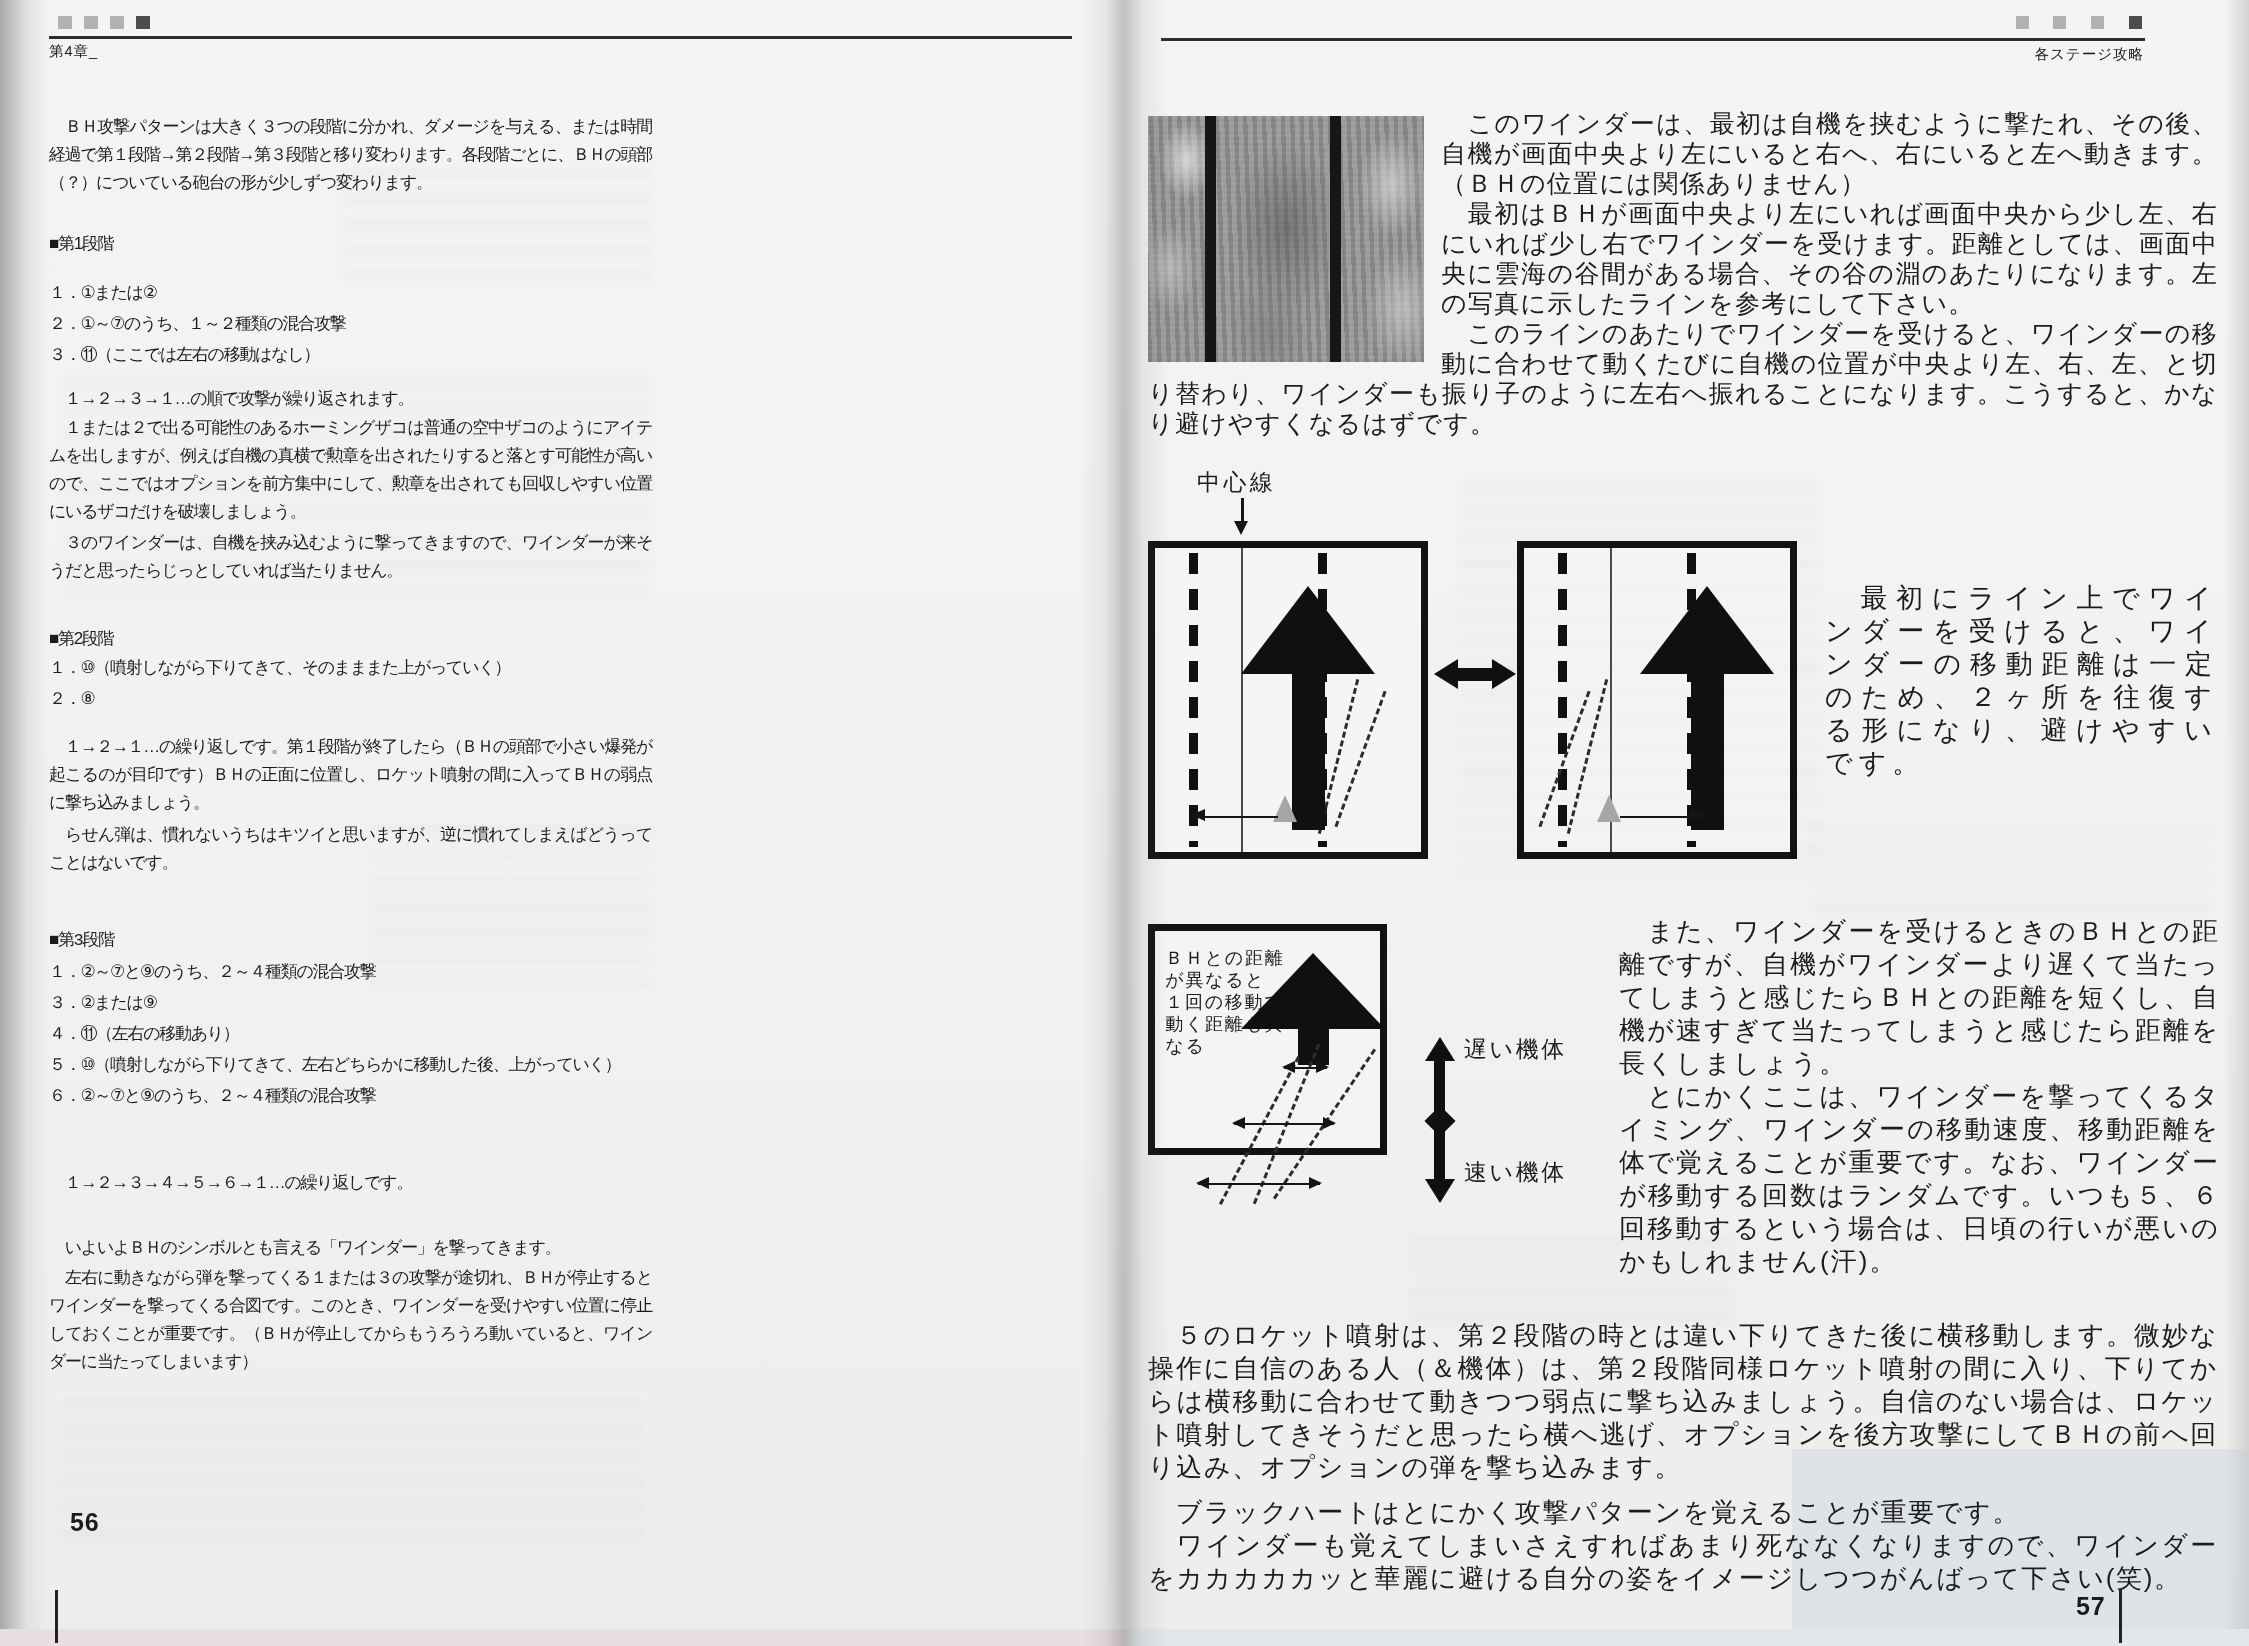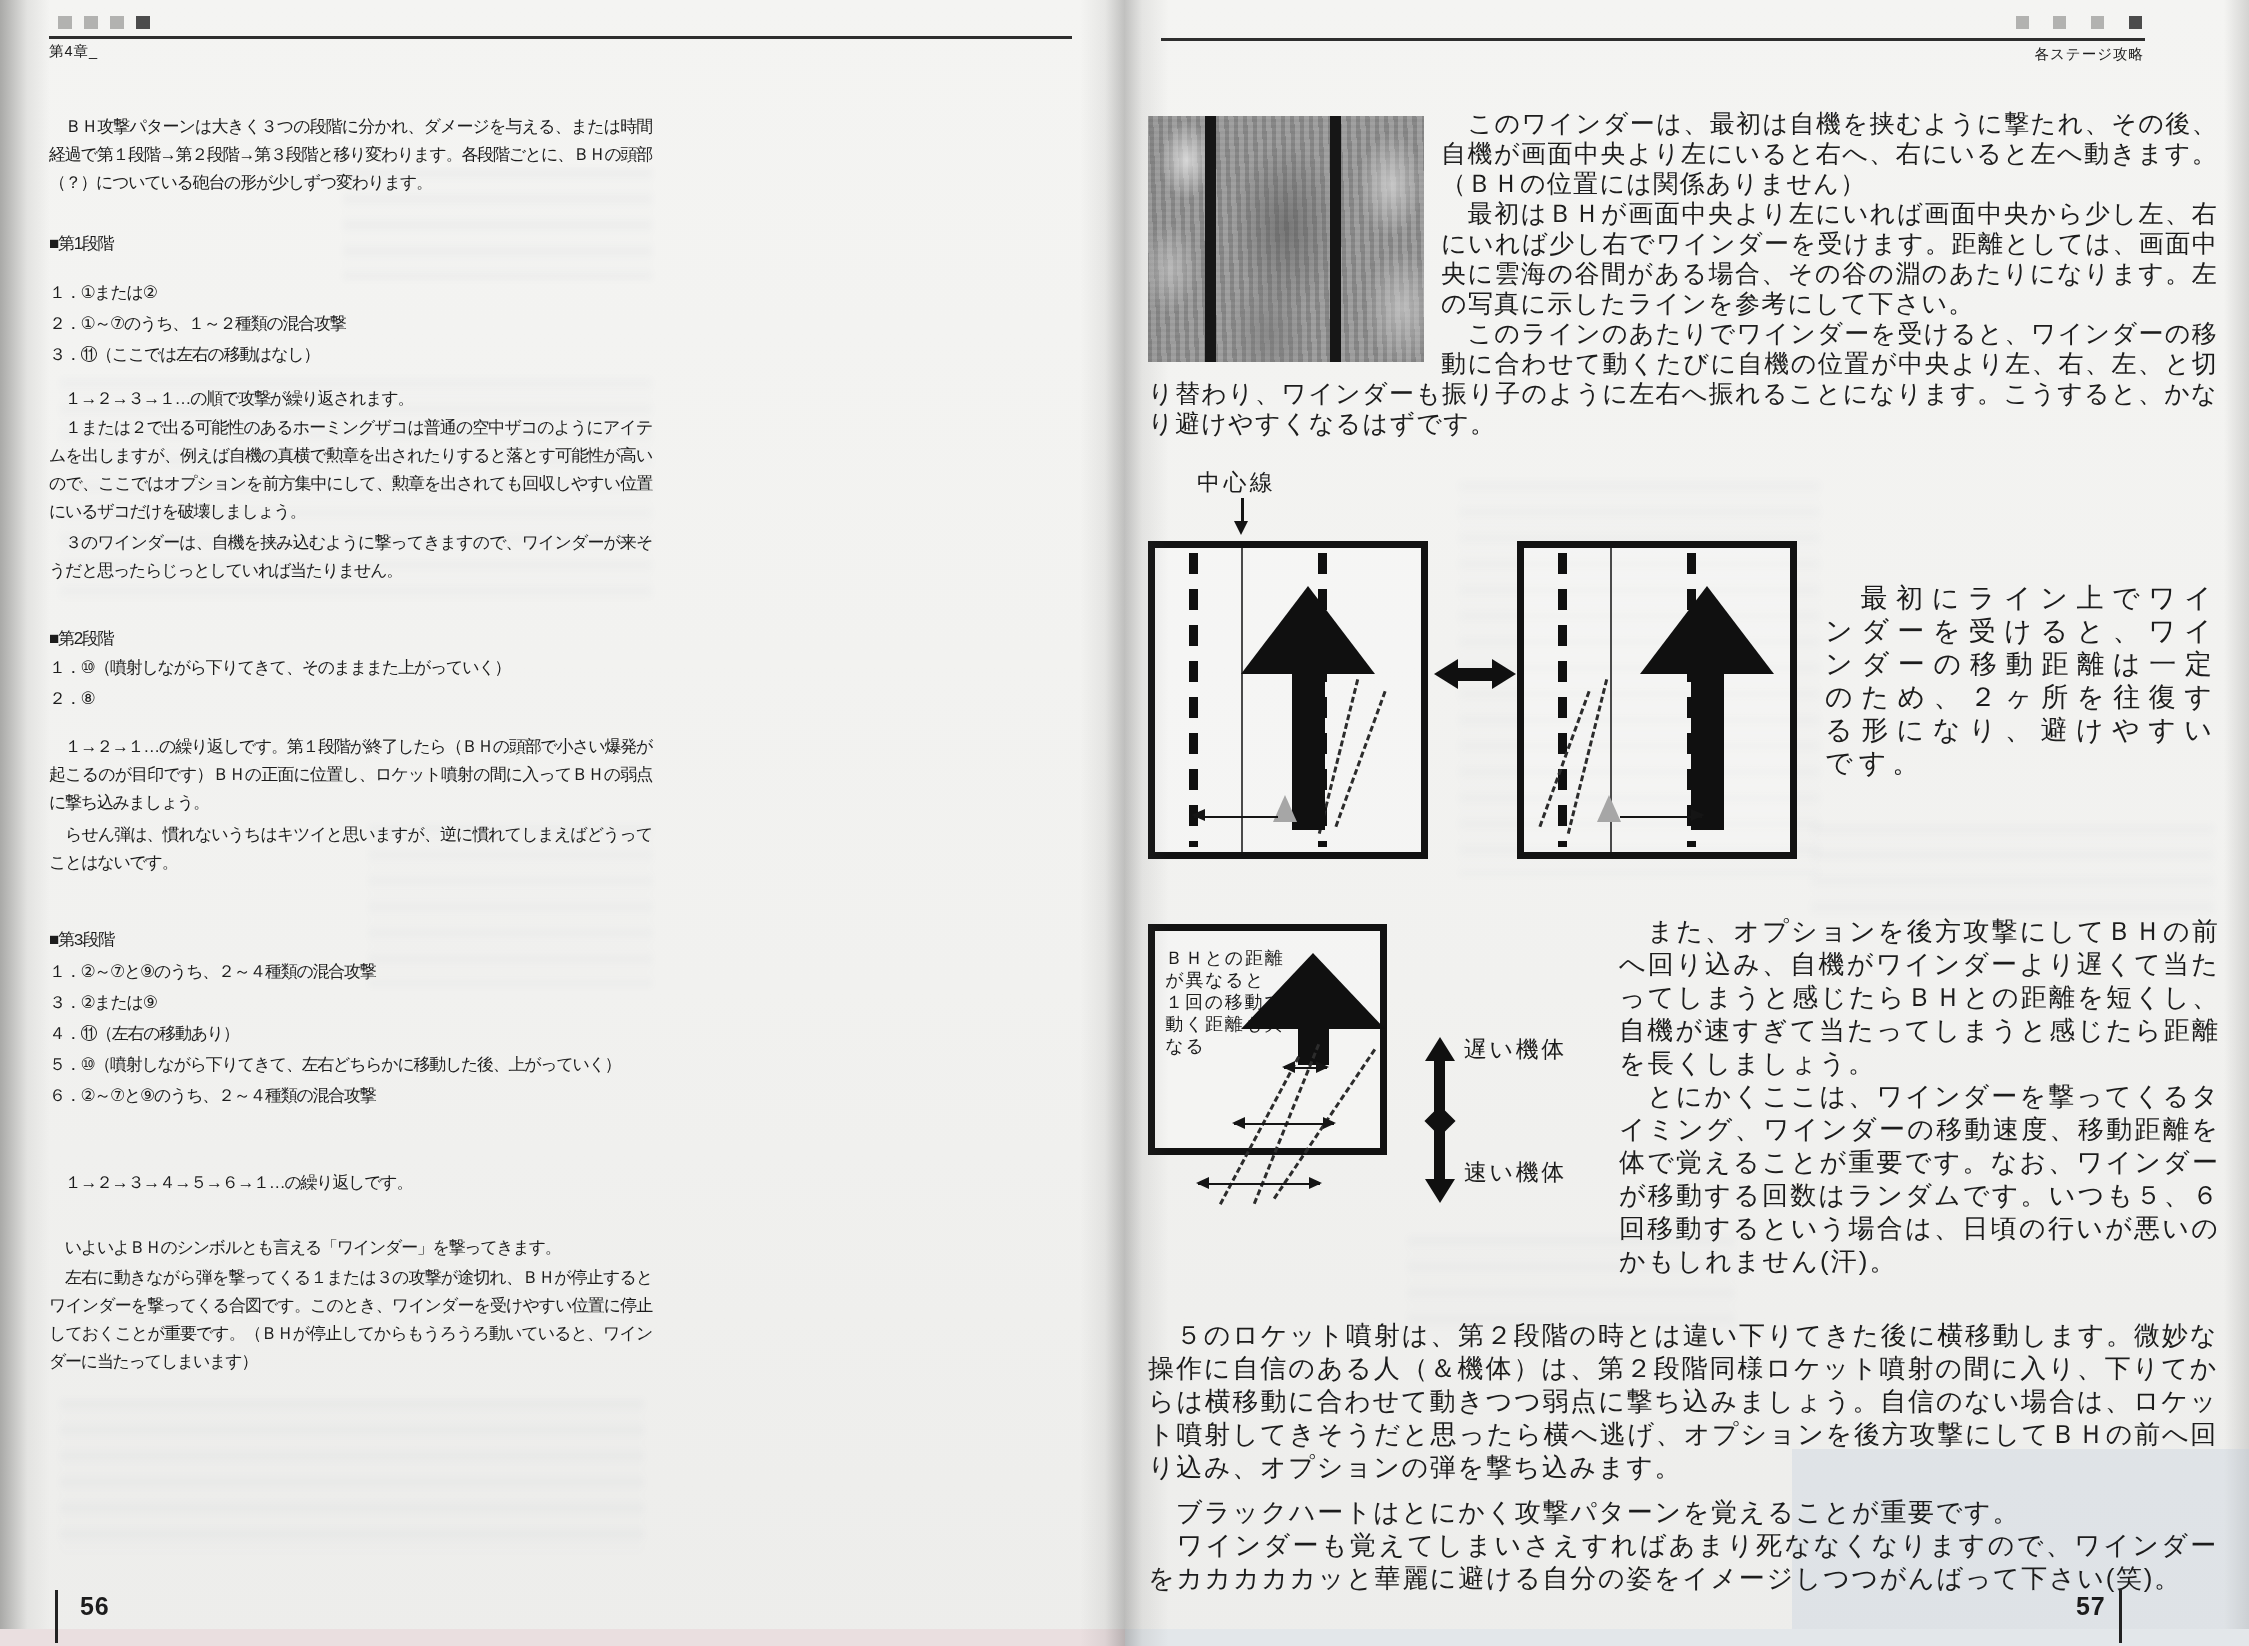--- a/index.html
+++ b/index.html
@@ -168,21 +168,21 @@
     <div class="li">３．②または⑨</div>
     <div class="li">４．⑪（左右の移動あり）</div>
     <div class="li">５．⑩（噴射しながら下りてきて、左右どちらかに移動した後、上がっていく）</div>
     <div class="li">６．②～⑦と⑨のうち、２～４種類の混合攻撃</div>
   </div>
   <div class="lp" style="top:1169px;">　１→２→３→４→５→６→１…の繰り返しです。</div>
   <div class="lp" style="top:1234px;">　いよいよＢＨのシンボルとも言える「ワインダー」を撃ってきます。</div>
   <div class="lp" style="top:1264px;">　左右に動きながら弾を撃ってくる１または３の攻撃が途切れ、ＢＨが停止するとワインダーを撃ってくる合図です。このとき、ワインダーを受けやすい位置に停止しておくことが重要です。（ＢＨが停止してからもうろうろ動いていると、ワインダーに当たってしまいます）</div>
 
   <div class="pn-bar" style="left:55px;top:1590px;"></div>
-  <div class="pagenum" style="left:70px;top:1592px;margin-left:10px;">56</div>
+  <div class="pagenum" style="left:70px;top:1508px;">56</div>
 
   <div class="sq" style="left:2016px;top:15.5px;width:13px;height:13px;"></div>
   <div class="sq" style="left:2053px;top:15.5px;width:13px;height:13px;"></div>
   <div class="sq" style="left:2091px;top:15.5px;width:13px;height:13px;"></div>
   <div class="sq dark" style="left:2129px;top:15.5px;width:13px;height:13px;"></div>
   <div class="hdr-rule" style="left:1161px;top:38px;width:984px;"></div>
   <div class="section">各ステージ攻略</div>
 
   <div class="rp-top">
     <div class="photo">
@@ -255,21 +255,21 @@
   <div class="v2arrow">
     <div class="tup"></div>
       <div class="vbar"></div>
       <div class="tdown"></div>
     <div class="vdiamond"></div>
   </div>
   <div class="dlabel" style="left:1464px;top:1034px;">遅い機体</div>
   <div class="dlabel" style="left:1464px;top:1157px;">速い機体</div>
 
   <div class="rp-midparas">
-    <p>　また、オプションを後方攻撃にしてＢＨの前へ回り込み、自機がワインダーより遅くて当たってしまうと感じたらＢＨとの距離を短くし、自機が速すぎて当たってしまうと感じたら距離を長くしましょう。</p>
+    <p>　また、ワインダーを受けるときのＢＨとの距離ですが、自機がワインダーより遅くて当たってしまうと感じたらＢＨとの距離を短くし、自機が速すぎて当たってしまうと感じたら距離を長くしましょう。</p>
     <p>　とにかくここは、ワインダーを撃ってくるタイミング、ワインダーの移動速度、移動距離を体で覚えることが重要です。なお、ワインダーが移動する回数はランダムです。いつも５、６回移動するという場合は、日頃の行いが悪いのかもしれません(汗)。</p>
   </div>
 
   <div class="rp-bottom">
     <p>　５のロケット噴射は、第２段階の時とは違い下りてきた後に横移動します。微妙な操作に自信のある人（＆機体）は、第２段階同様ロケット噴射の間に入り、下りてからは横移動に合わせて動きつつ弱点に撃ち込みましょう。自信のない場合は、ロケット噴射してきそうだと思ったら横へ逃げ、オプションを後方攻撃にしてＢＨの前へ回り込み、オプションの弾を撃ち込みます。</p>
     <p class="gap">　ブラックハートはとにかく攻撃パターンを覚えることが重要です。</p>
     <p>　ワインダーも覚えてしまいさえすればあまり死ななくなりますので、ワインダーをカカカカカッと華麗に避ける自分の姿をイメージしつつがんばって下さい(笑)。</p>
   </div>
 
   <div class="pagenum" style="left:2076px;top:1592px;">57</div>

